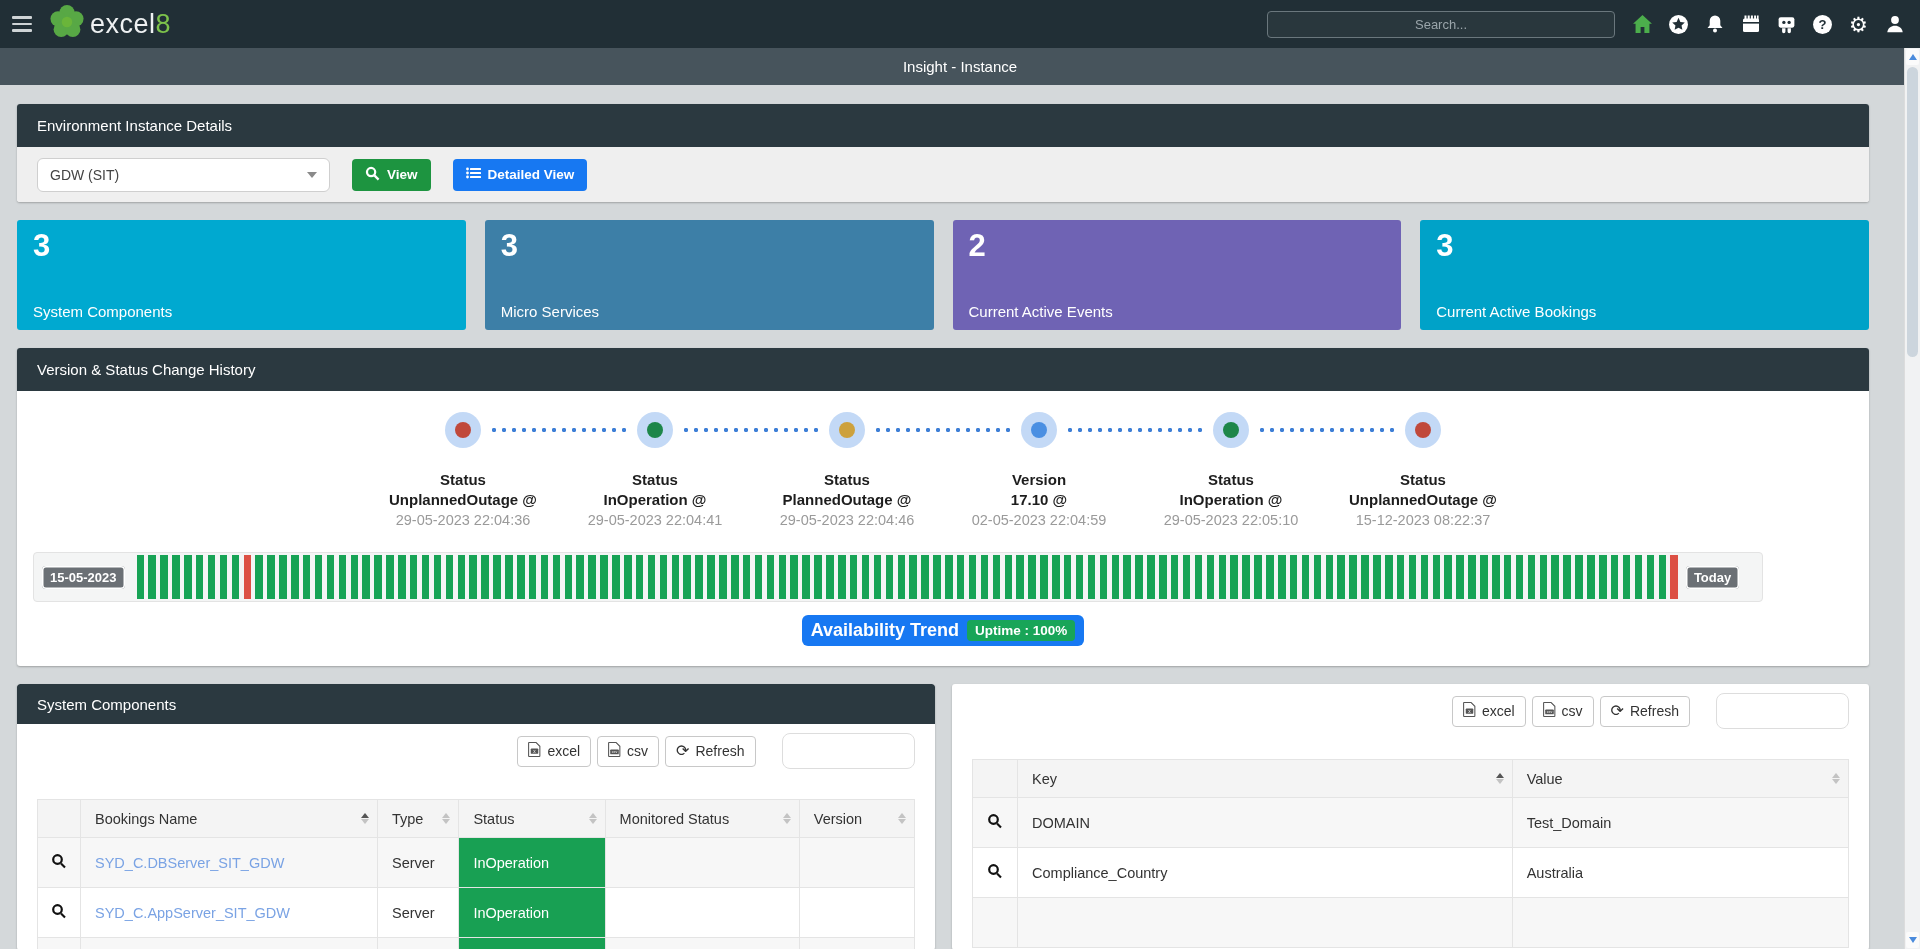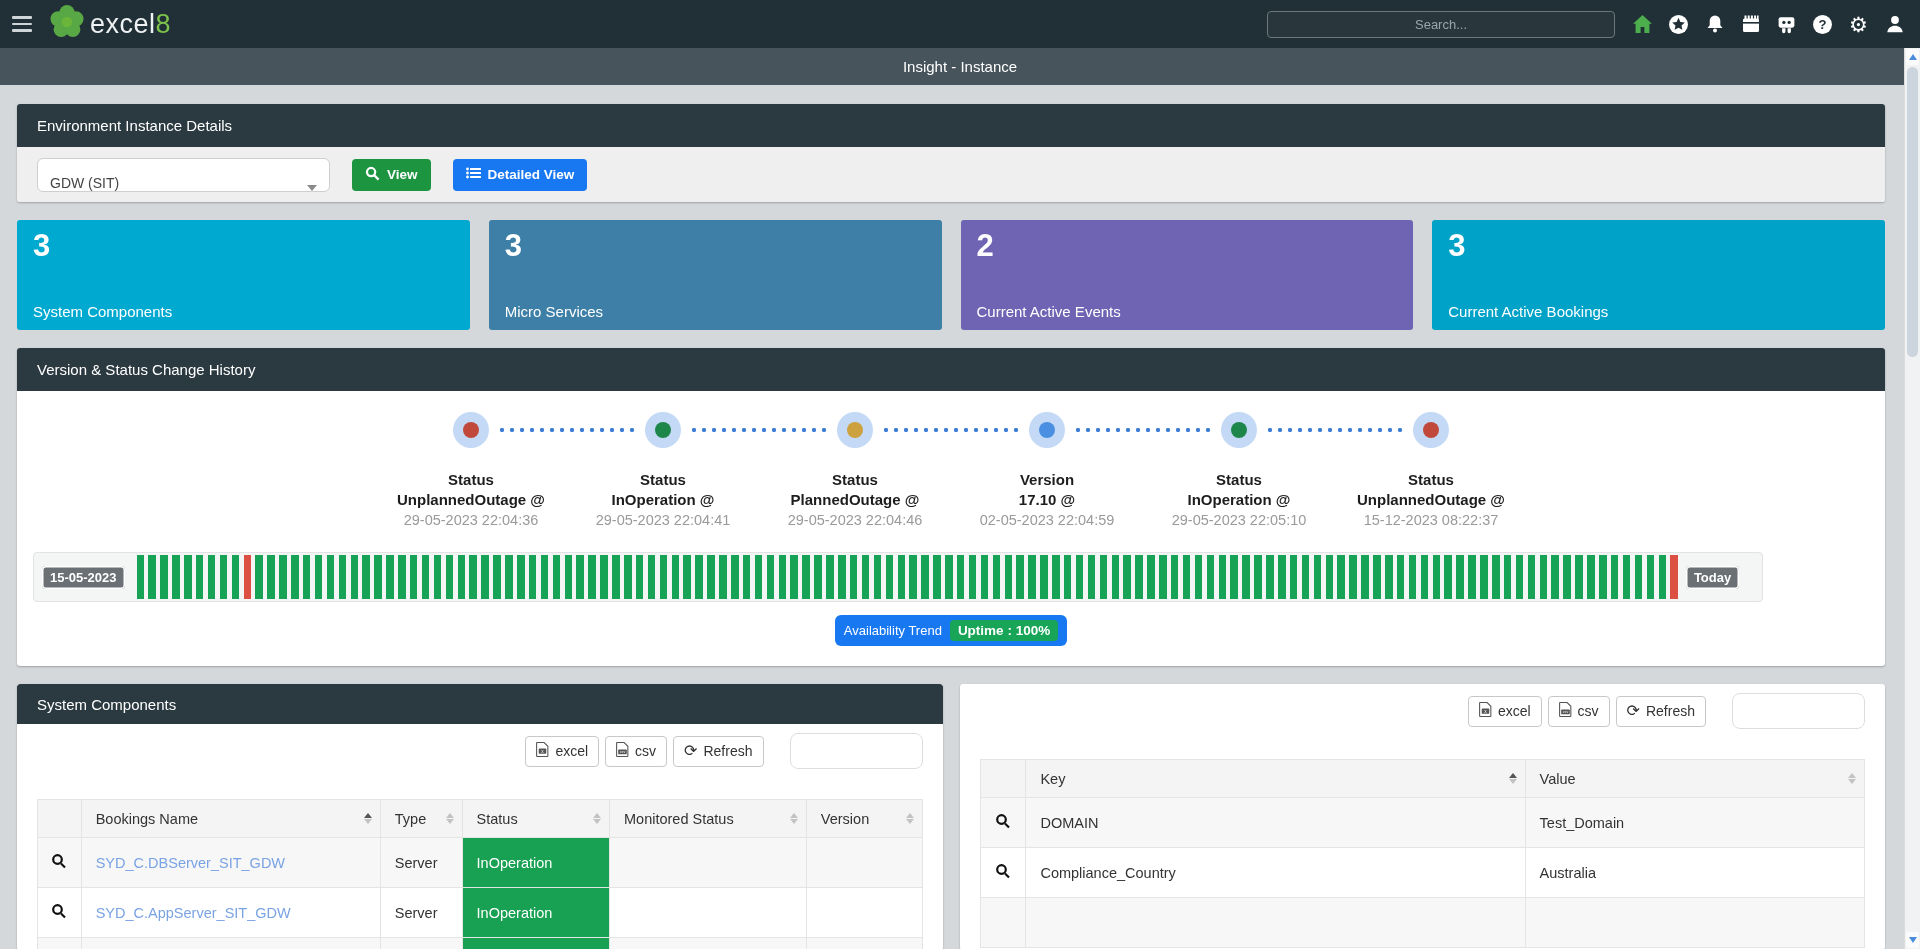--- a/index.html
+++ b/index.html
@@ -17,27 +17,27 @@
   .nav-search { width:348px; height:27px; background:rgba(255,255,255,.04); border:1px solid #6a777d; border-radius:4px; color:#b9c2c6; font-size:13px; text-align:center; outline:none; }
   .nav-search::placeholder { color:#9aa5aa; text-align:center; }
   .nav-icons { display:flex; align-items:center; gap:13px; margin-left:16px; }
   .nav-ic { width:23px; height:23px; display:flex; align-items:center; justify-content:center; cursor:pointer; }
   .gear-glyph { font-size:21px; color:#ffffff; line-height:1; }
 
   
   .titlebar { height:37px; background:#47545c; color:#fff; font-size:15px; display:flex; align-items:center; justify-content:center; }
 
   
-  .content { padding:19px 35px 0 17px; }
+  .content { padding:19px 51px 0 17px; }
   .panel { background:#fff; border-radius:3px; box-shadow:0 1px 2px rgba(0,0,0,.25); }
   .panel-header { height:43px; background:#2b3940; color:#fff; font-size:15px; display:flex; align-items:center; padding:0 20px; border-radius:3px 3px 0 0; }
 
   
   .env-body { background:#efefef; height:55px; display:flex; align-items:center; gap:22px; padding:0 20px; border-radius:0 0 3px 3px; }
-  .select-box { width:293px; height:34px; background:#fff; border:1px solid #cfcfcf; border-radius:6px; display:flex; align-items:flex-end; justify-content:space-between; padding:0 12px; font-size:14px; color:#444; cursor:pointer; }
+  .select-box { width:293px; height:34px; background:#fff; border:1px solid #cfcfcf; border-radius:6px; display:flex; align-items:center; justify-content:space-between; padding:0 12px; font-size:14px; color:#444; cursor:pointer; }
   .caret-down { width:0; height:0; border-left:5px solid transparent; border-right:5px solid transparent; border-top:6px solid #8a8a8a; }
   .btn { height:32px; border:none; border-radius:4px; color:#fff; font-weight:bold; font-size:13.5px; display:flex; align-items:center; gap:7px; padding:0 13px; cursor:pointer; font-family:inherit; }
   .btn-green { background:#1d9440; }
   .btn-blue  { background:#1778f2; }
 
   
   .cards { display:flex; gap:19px; margin-top:18px; }
   .card { flex:1; height:110px; border-radius:3px; color:#fff; padding:8px 16px 10px; display:flex; flex-direction:column; justify-content:space-between; }
   .card-value { font-size:31px; font-weight:bold; }
   .card-label { font-size:15px; }
@@ -54,21 +54,21 @@
   .t-kind, .t-change { font-weight:bold; color:#1d1d1d; font-size:15px; line-height:20px; }
   .t-time { color:#9a9a9a; font-size:14.5px; line-height:20px; }
 
   
   .avail { margin:22px 0 0 16px; width:1730px; height:50px; background:#f4f5f5; border:1px solid #e3e3e3; border-radius:4px; display:flex; align-items:center; padding:0 8px; }
   .date-badge { background:#6b7075; color:#fff; font-weight:bold; font-size:13px; border-radius:4px; padding:4px 8px; white-space:nowrap; box-shadow:0 0 0 1.5px #fff inset; }
   .bars { display:flex; gap:4.4px; margin:0 8px 0 12px; height:44px; align-items:stretch; }
   .bar { width:7.5px; flex:0 0 auto; }
 
   .trend-badge { margin:13px auto 0; width:fit-content; background:#1778f2; border-radius:6px; padding:5px 9px; display:flex; align-items:center; gap:8px; }
-  .trend-label { color:#fff; font-weight:normal; font-size:13px; }
+  .trend-label { color:#fff; font-weight:bold; font-size:18px; }
   .uptime-badge { background:#18a558; color:#fff; font-weight:bold; font-size:13.5px; border-radius:4px; padding:3px 8px; }
 
   
   .bottom { display:flex; gap:17px; margin-top:18px; }
   .bottom .panel { flex:1; height:266px; overflow:hidden; }
   .bp-header { height:40px; }
   .toolbar { display:flex; justify-content:flex-end; align-items:center; padding:9px 20px 0; }
   .btn-tool { height:31px; background:#fff; border:1px solid #c8c8c8; border-radius:4px; font-size:14px; color:#333; display:flex; align-items:center; gap:6px; padding:0 10px; margin-left:6px; cursor:pointer; font-family:inherit; }
   .refresh-glyph { font-size:16px; color:#333; line-height:1; }
   .tbl-filter { width:133px; height:36px; border:1px solid #ddd; border-radius:8px; margin-left:26px; outline:none; padding:0 10px; font-size:14px; }

